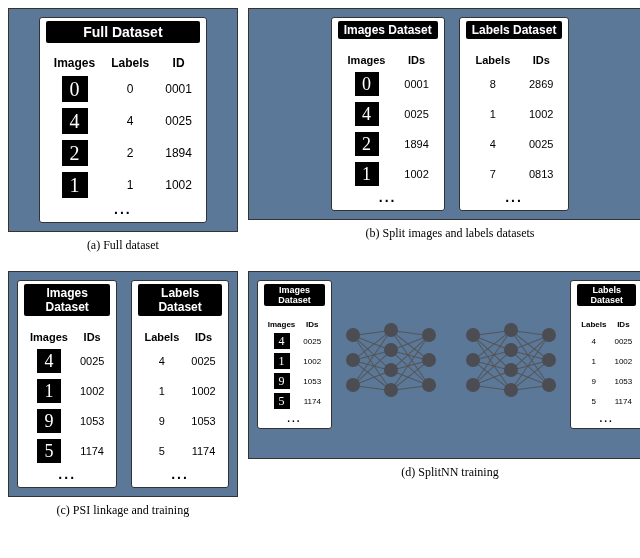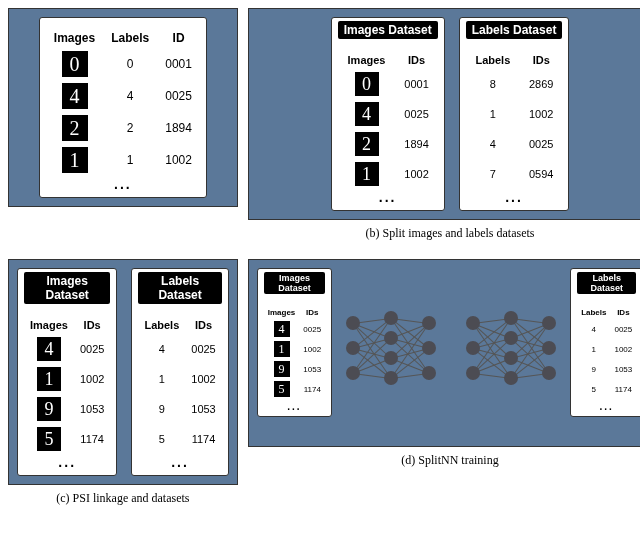--- a/index.html
+++ b/index.html
@@ -118,20 +118,21 @@
   .frame.cutoff { min-height: 168px; overflow: hidden; }
 </style>
 </head>
 <body>
 
 <div class="panels">
 
   <div class="panel-wrap">
     <div class="frame">
       <div class="table-card">
+        <div class="card-title lg">Full Dataset</div>
         <table>
           <tbody>
               <tr>
             <th class="lg">Images</th>
             <th class="lg">Labels</th>
             <th class="lg">ID</th>
           </tr>
           <tr>
             <td class="lg"><span class="digit lg">0</span></td>
             <td class="lg">0</td>
@@ -152,20 +153,21 @@
             <td class="lg">1</td>
             <td class="lg">1002</td>
           </tr>
           <tr>
                 <td colspan="3" class="dots">...</td>
               </tr>
         </tbody>
           </table>
       </div>
     </div>
+    <div class="caption">(a) Full dataset</div>
   </div>
 
   <div class="panel-wrap">
     <div class="frame">
       <div class="table-card">
         <div class="card-title md">Images Dataset</div>
         <table>
           <tbody>
               <tr>
             <th class="md">Images</th>
@@ -208,21 +210,21 @@
           <tr>
                 <td class="md" style="height:30px">1</td>
                 <td class="md">1002</td>
               </tr>
           <tr>
                 <td class="md" style="height:30px">4</td>
                 <td class="md">0025</td>
               </tr>
           <tr>
                 <td class="md" style="height:30px">7</td>
-                <td class="md">0594</td>
+                <td class="md">0813</td>
               </tr>
           <tr>
                 <td colspan="2" class="dots">...</td>
               </tr>
         </tbody>
           </table>
       </div>
     </div>
     <div class="caption">(b) Split images and labels datasets</div>
   </div>
@@ -283,21 +285,21 @@
                 <td class="md" style="height:30px">5</td>
                 <td class="md">1174</td>
               </tr>
           <tr>
                 <td colspan="2" class="dots">...</td>
               </tr>
         </tbody>
           </table>
       </div>
     </div>
-    <div class="caption">(c) PSI linkage and datasets</div>
+    <div class="caption">(c) PSI linkage and training</div>
   </div>
 
   <div class="panel-wrap panel-d">
     <div class="frame cutoff">
 
       <div class="table-card sidecard">
         <div class="card-title sm">Images Dataset</div>
         <table>
           <tbody>
               <tr>

